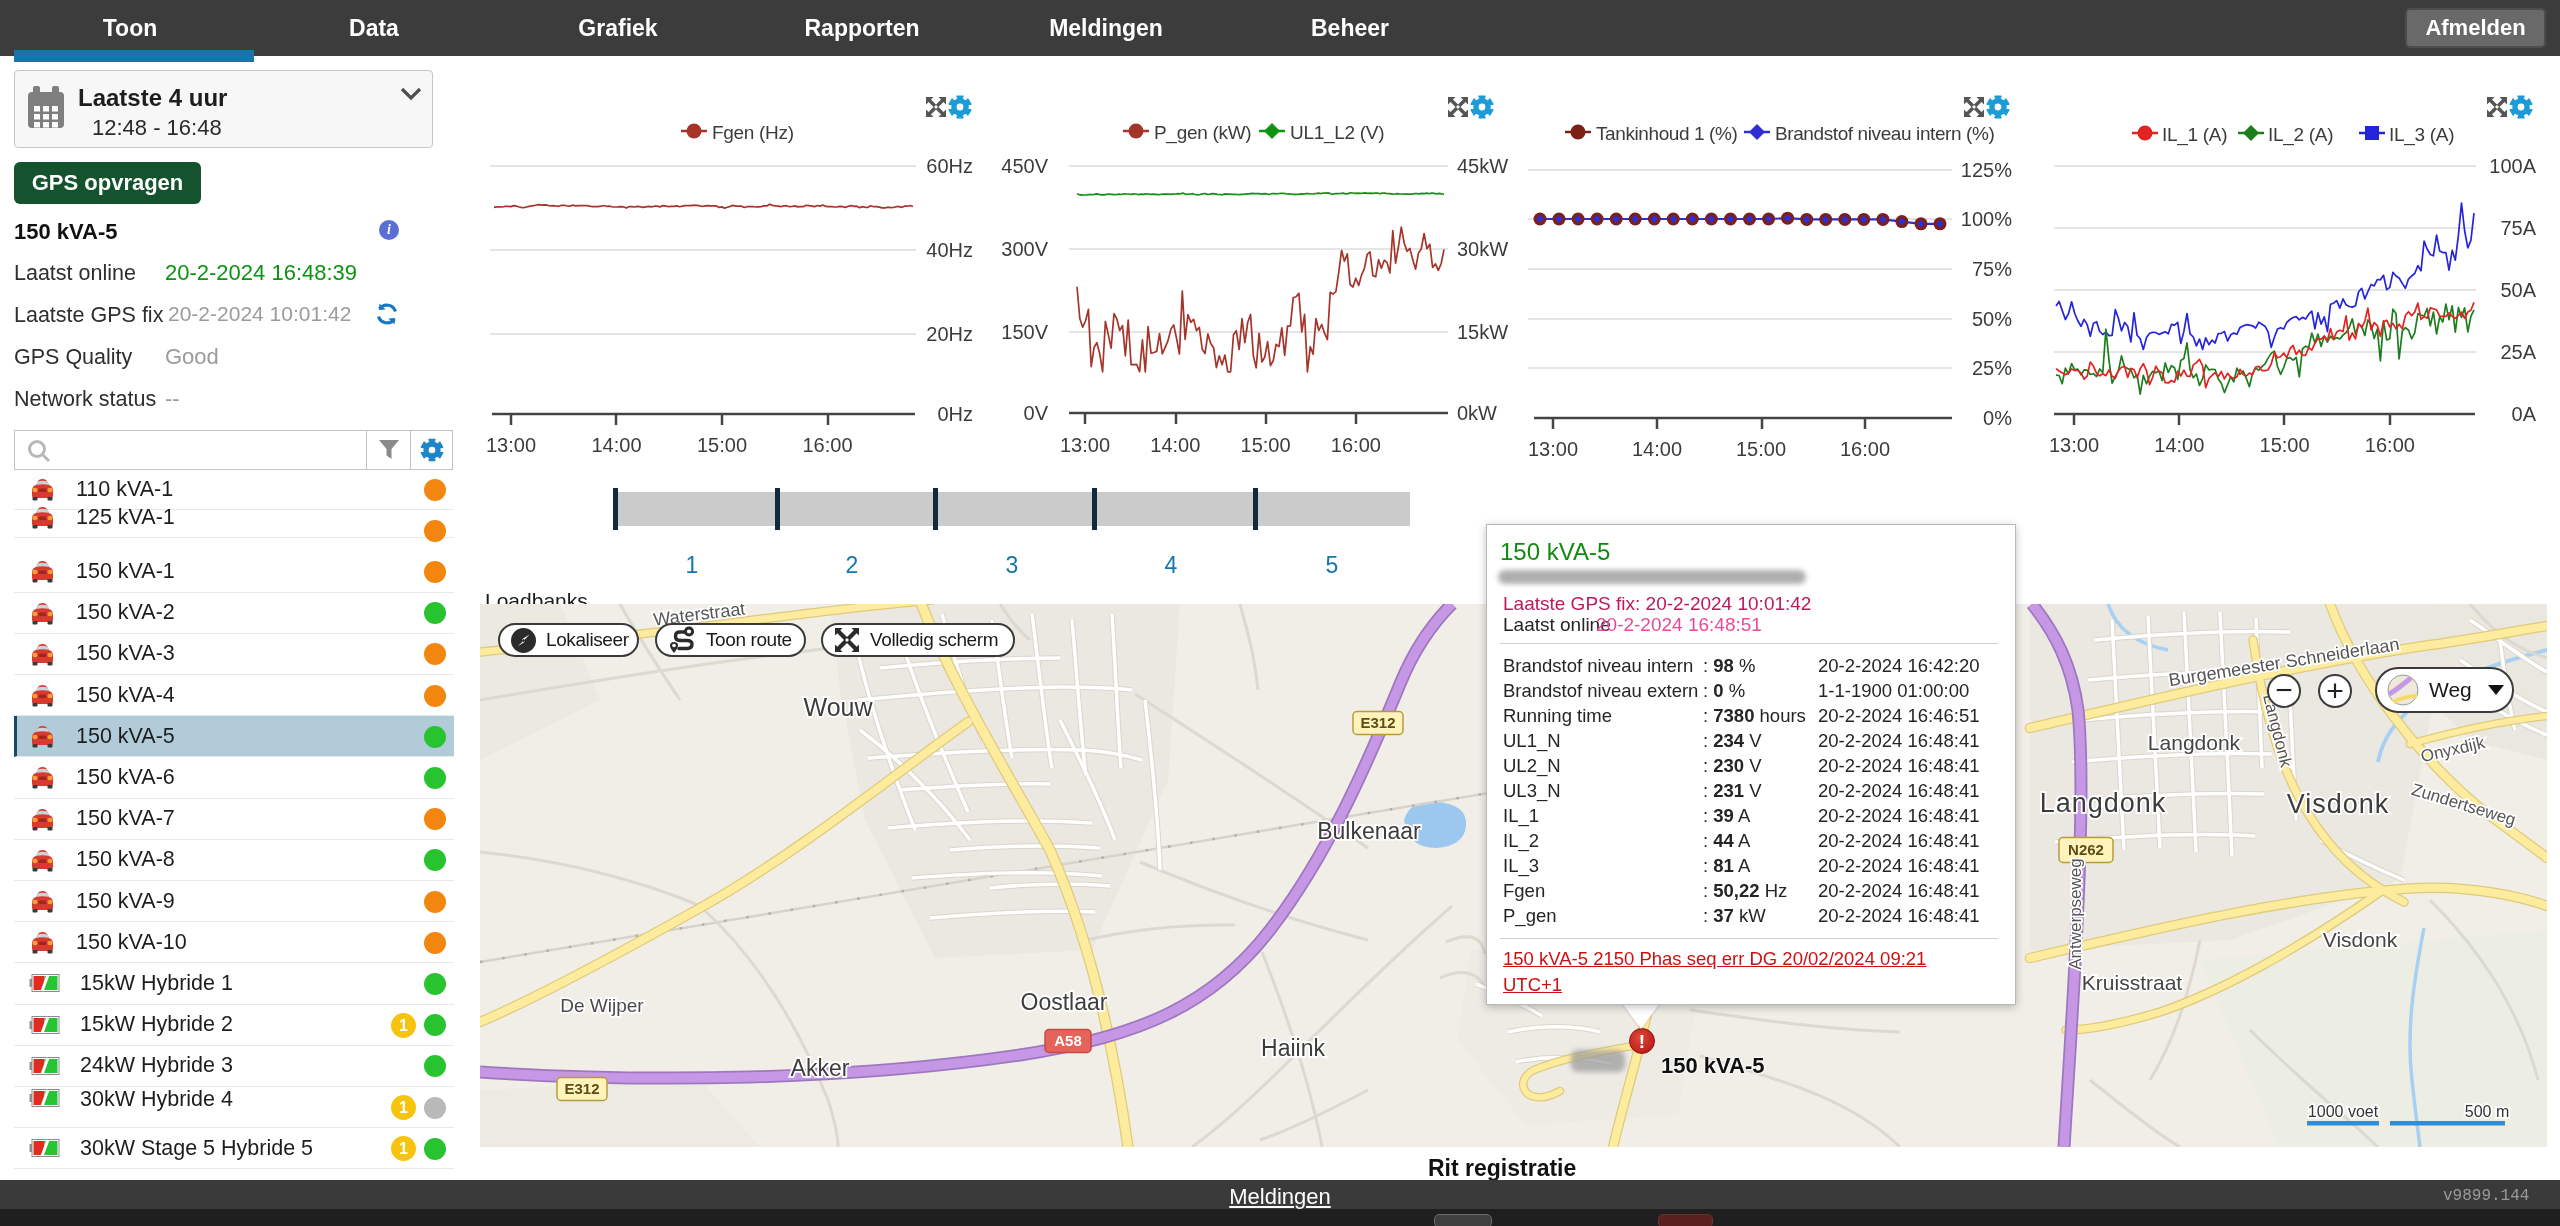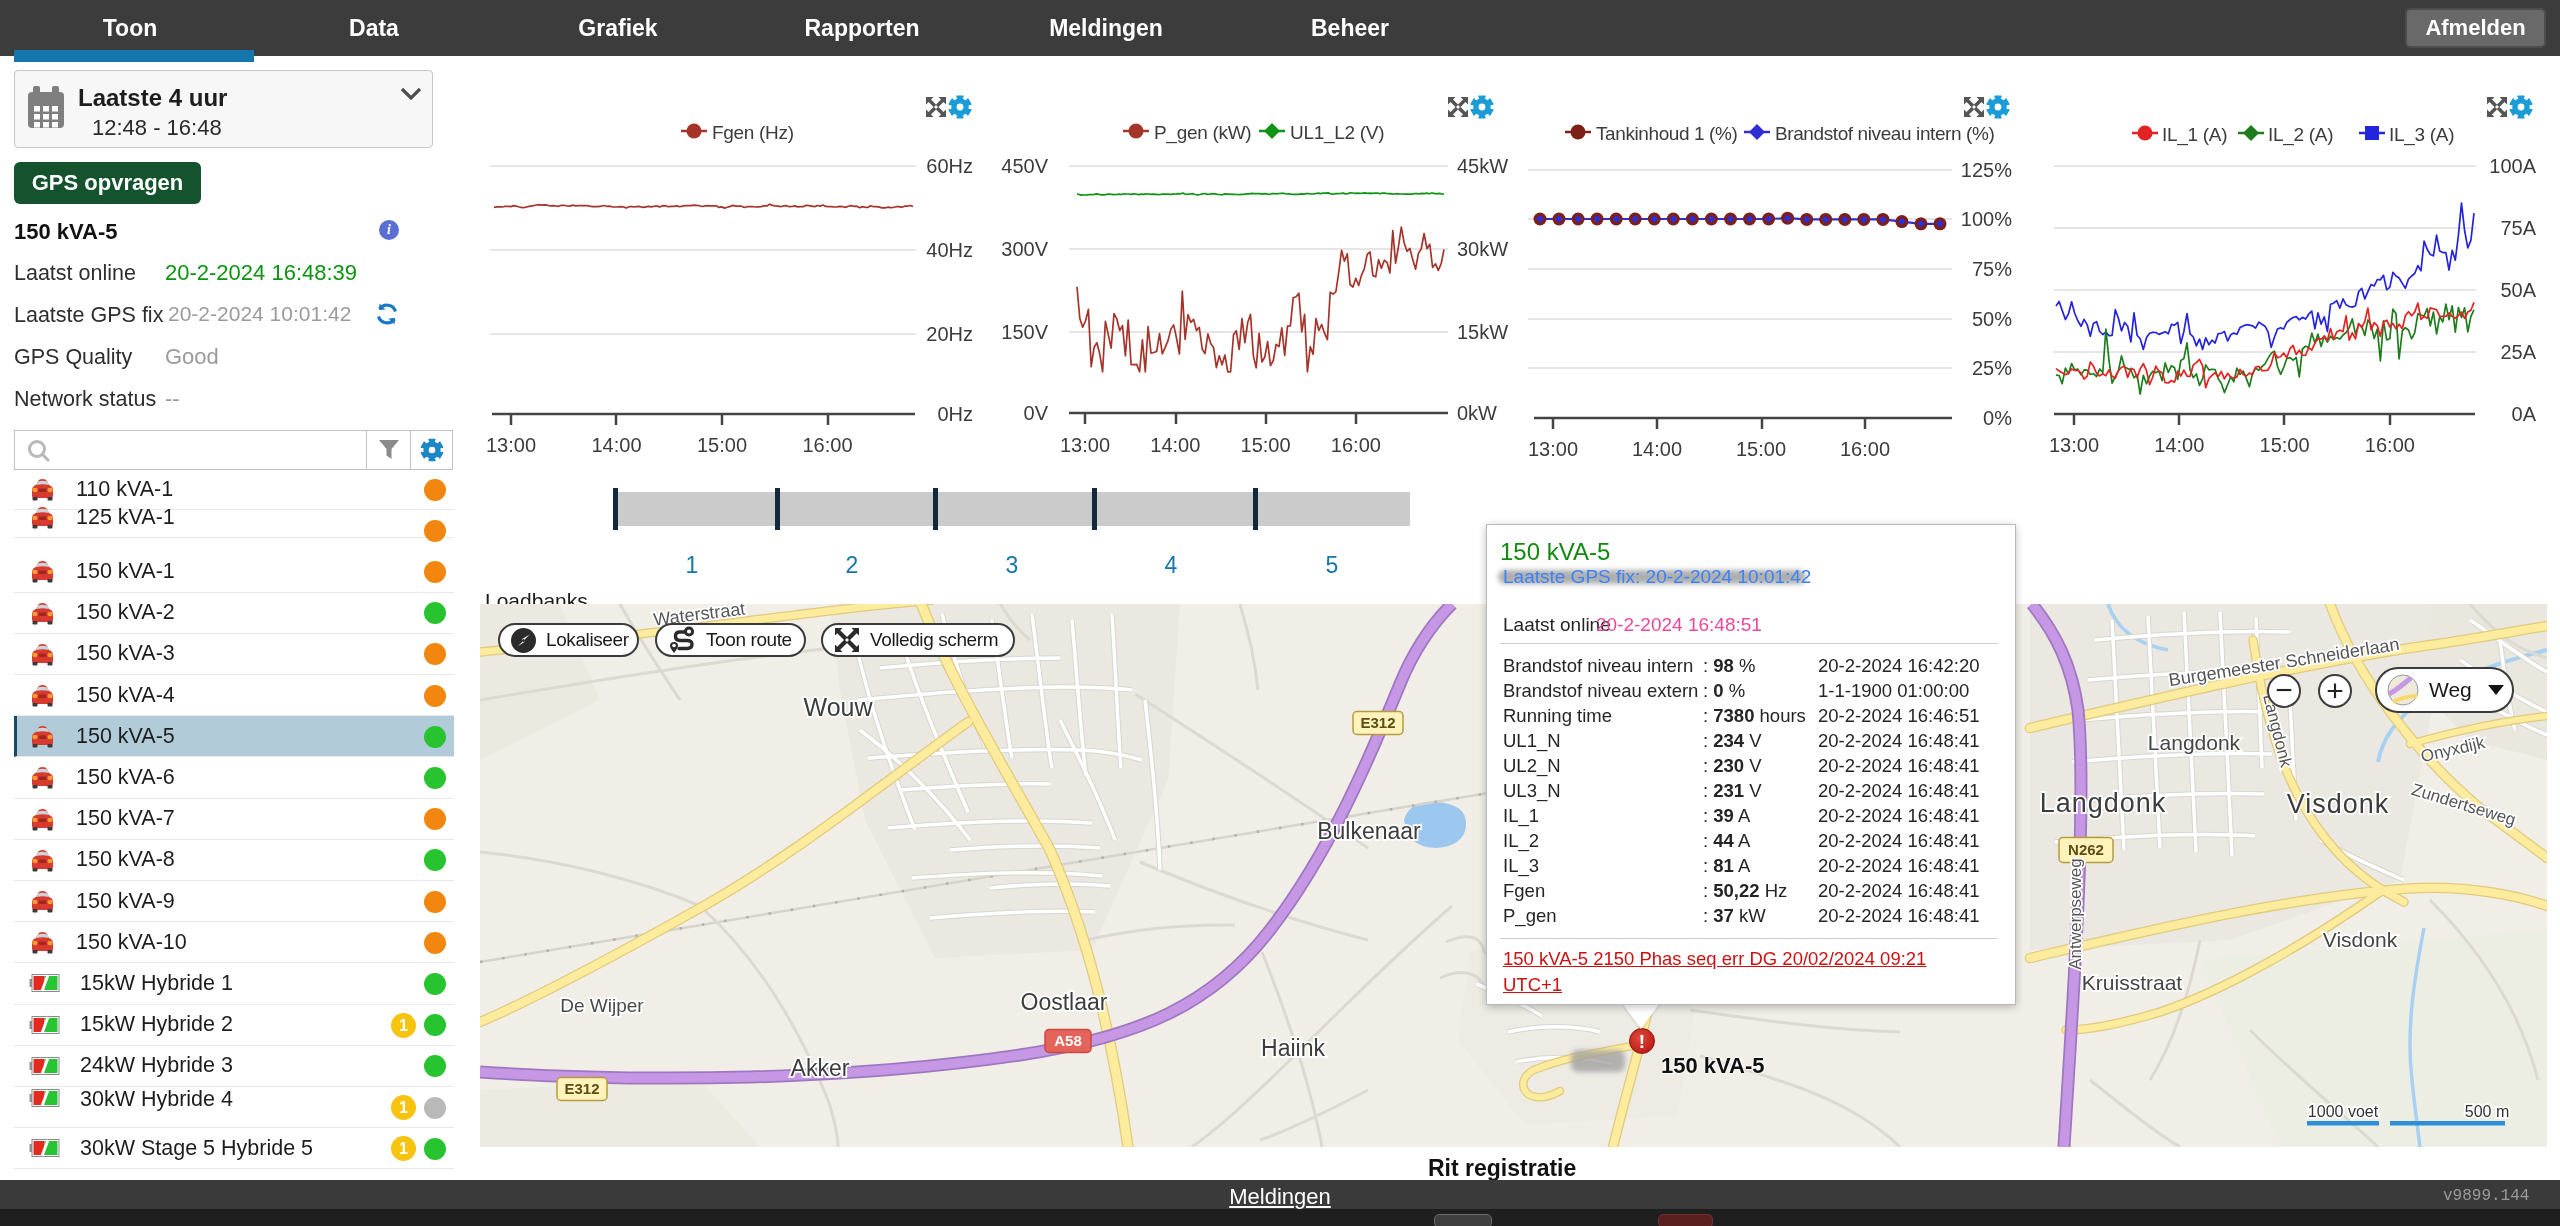--- a/index.html
+++ b/index.html
@@ -683,21 +683,21 @@
     <span style="font-size:21px;letter-spacing:0">Weg</span>
     <span style="width:0;height:0;border-left:8px solid transparent;border-right:8px solid transparent;border-top:10px solid #111;margin-left:6px"></span>
   </div>
 <div style="position:absolute;left:1571px;top:1050px;width:54px;height:22px;background:#9d9d9d;border-radius:7px;filter:blur(2.5px);opacity:.75"></div>
 <div style="position:absolute;left:1661px;top:1053px;font-size:22px;font-weight:700;color:#101010;text-shadow:0 0 3px #fff,0 0 3px #fff,0 0 3px #fff">150 kVA-5</div>
 <div style="position:absolute;left:1629px;top:1028px;width:26px;height:26px;border-radius:50%;background:radial-gradient(circle at 10px 9px,#e04a3a,#b01010);border:1px solid #8d0f0f;color:#fff;font-weight:700;font-size:19px;text-align:center;line-height:26px">!</div>
 <div style="position:absolute;left:1622px;top:1003px;width:0;height:0;border-left:19px solid transparent;border-right:19px solid transparent;border-top:26px solid #fff;filter:drop-shadow(0 1px 1px rgba(0,0,0,.15))"></div>
 <div style="position:absolute;left:1486px;top:524px;width:530px;height:481px;background:#fff;border:1px solid #b9b9b9;box-shadow:0 2px 8px rgba(0,0,0,.25)"></div>
 <div style="position:absolute;left:1500px;top:538px;font-size:24px;color:#118a11">150 kVA-5</div>
 <div style="position:absolute;left:1498px;top:570px;width:308px;height:14px;background:#9b9b9b;border-radius:7px;filter:blur(2.5px);opacity:.8"></div>
-<div style="position:absolute;left:1503px;top:566px;font-size:19px;color:#3b82f6">Laatste GPS fix: 20-2-2024 10:01:42</div>
+<div style="position:absolute;left:1503px;top:593px;font-size:19px;color:#be185d">Laatste GPS fix: 20-2-2024 10:01:42</div>
 <div style="position:absolute;left:1503px;top:614px;font-size:19px;color:#252525">Laatst online</div>
 <div style="position:absolute;left:1596px;top:614px;font-size:19px;color:#ec4899">20-2-2024 16:48:51</div>
 <div style="position:absolute;left:1500px;top:643px;width:498px;height:1px;background:#cfcfcf"></div>
 <div class="prow" style="left:1503px;top:655px">Brandstof niveau intern</div>
 <div class="prow" style="left:1703px;top:655px">: <b>98</b> %</div>
 <div class="prow" style="left:1818px;top:655px">20-2-2024 16:42:20</div>
 <div class="prow" style="left:1503px;top:680px">Brandstof niveau extern</div>
 <div class="prow" style="left:1703px;top:680px">: <b>0</b> %</div>
 <div class="prow" style="left:1818px;top:680px">1-1-1900 01:00:00</div>
 <div class="prow" style="left:1503px;top:705px">Running time</div>

